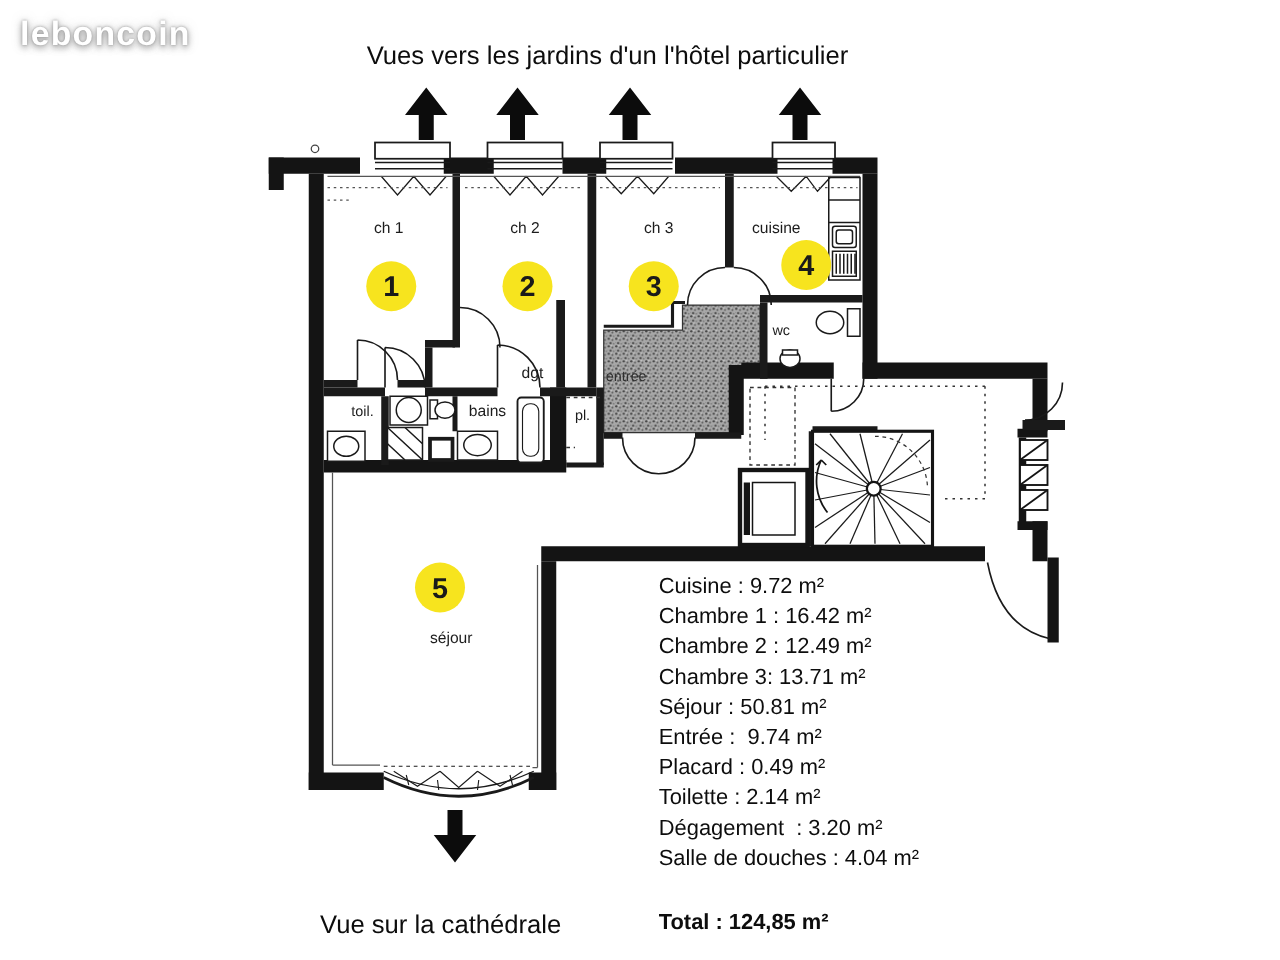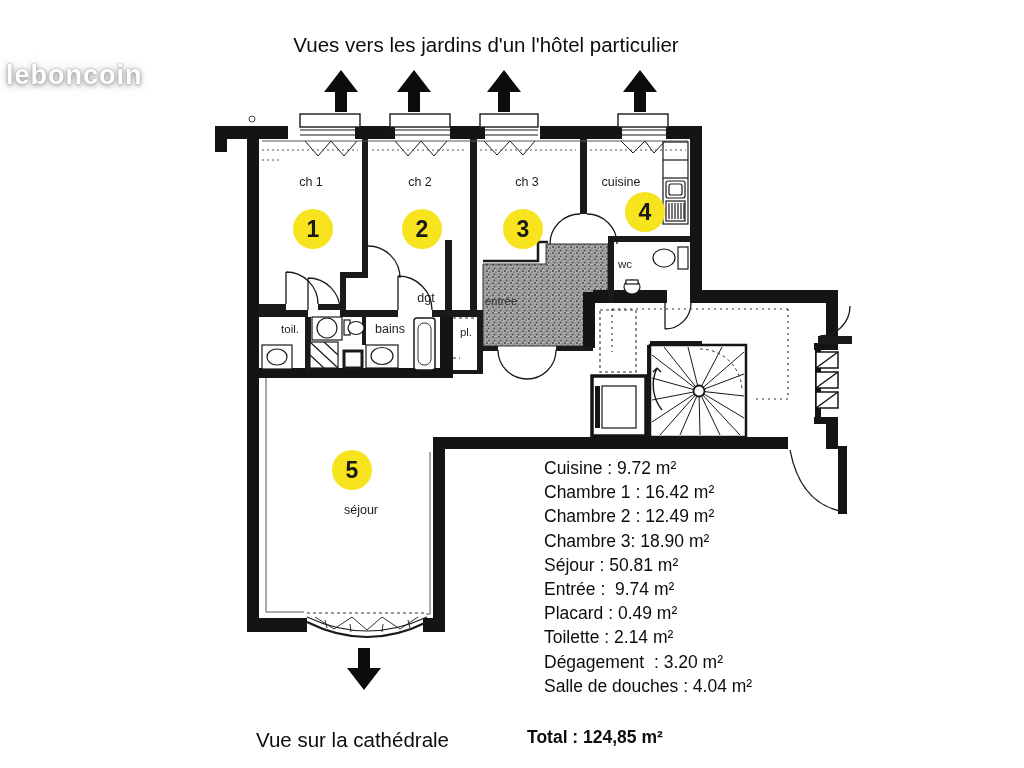--- a/index.html
+++ b/index.html
@@ -1,26 +1,26 @@
 <!DOCTYPE html>
 <html><head>
 <meta charset="utf-8">
 <style>
   html,body{margin:0;padding:0;background:#ffffff;}
   .page{position:relative;width:1024px;height:768px;background:#ffffff;overflow:hidden;
         font-family:"Liberation Sans", sans-serif;color:#111;}
-  .logo{position:absolute;left:6px;top:12px;font-size:27px;font-weight:700;letter-spacing:1px;
-        color:#ffffff;text-shadow:0 0 2px rgba(140,140,140,.9),0 2px 5px rgba(140,140,140,.75),0 0 8px rgba(160,160,160,.5);margin-top:48px;}
+  .logo{position:absolute;left:16px;top:12px;font-size:27px;font-weight:700;letter-spacing:1px;
+        color:#ffffff;text-shadow:0 0 2px rgba(140,140,140,.9),0 2px 5px rgba(140,140,140,.75),0 0 8px rgba(160,160,160,.5);}
   .top-caption{position:absolute;left:236px;top:33px;width:500px;text-align:center;
         font-size:20.5px;color:#0d0d0d;}
   .bottom-caption{position:absolute;left:225px;top:728px;width:255px;text-align:center;
         font-size:20.5px;color:#0d0d0d;}
   .plan-svg{position:absolute;left:0;top:0;}
   .areas{position:absolute;left:527px;top:456px;font-size:17.5px;line-height:24.2px;color:#0d0d0d;}
-  .area-line{white-space:pre;margin-left:17px;}
+  .area-line{white-space:pre;}
   .total-line{white-space:pre;font-weight:700;margin-top:27px;}
   svg text{font-family:"Liberation Sans", sans-serif;}
 </style>
 </head>
 <body>
 
 <div class="page">
 
   <div class="logo">leboncoin</div>
   <div class="top-caption">Vues vers les jardins d'un l'hôtel particulier</div>
@@ -247,21 +247,21 @@
           <circle cx="352" cy="470" r="20" fill="#f7e41e"></circle>
         <text x="352" y="478" text-anchor="middle" font-size="23" font-weight="700" fill="#1a1a1a">5</text>
         </g>
     </g>
   </svg>
 
   <div class="areas">
     <div class="area-line">Cuisine : 9.72 m²</div>
     <div class="area-line">Chambre 1 : 16.42 m²</div>
     <div class="area-line">Chambre 2 : 12.49 m²</div>
-    <div class="area-line">Chambre 3: 18.90 m²</div>
+    <div class="area-line">Chambre 3: 13.71 m²</div>
     <div class="area-line">Séjour : 50.81 m²</div>
     <div class="area-line">Entrée :  9.74 m²</div>
     <div class="area-line">Placard : 0.49 m²</div>
     <div class="area-line">Toilette : 2.14 m²</div>
     <div class="area-line">Dégagement  : 3.20 m²</div>
     <div class="area-line">Salle de douches : 4.04 m²</div>
     <div class="total-line">Total : 124,85 m²</div>
   </div>
 
 </div>

